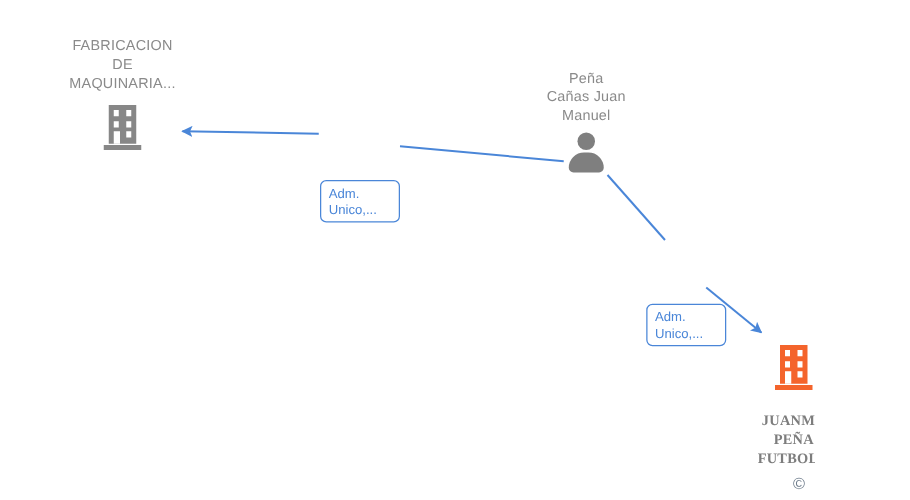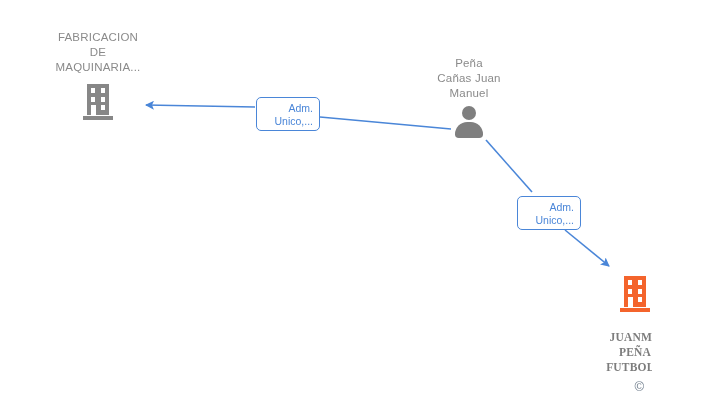--- a/index.html
+++ b/index.html
@@ -106,25 +106,26 @@
 
   
   .rel-box {
     position: absolute;
     border: 1px solid #4a86d8;
     border-radius: 5px;
     background: #ffffff;
     color: #4a86d8;
     font-size: 10.5px;
     line-height: 13px;
-    text-align: right;
+    text-align: left;
     padding: 4px 6px;
     white-space: pre-line;
     box-sizing: border-box;
     user-select: none;
+    margin-top: 47px;
   }
 
   
   #watermark {
     position: absolute;
     right: 8px;
     bottom: 6px;
     display: flex;
     align-items: center;
     gap: 4px;

